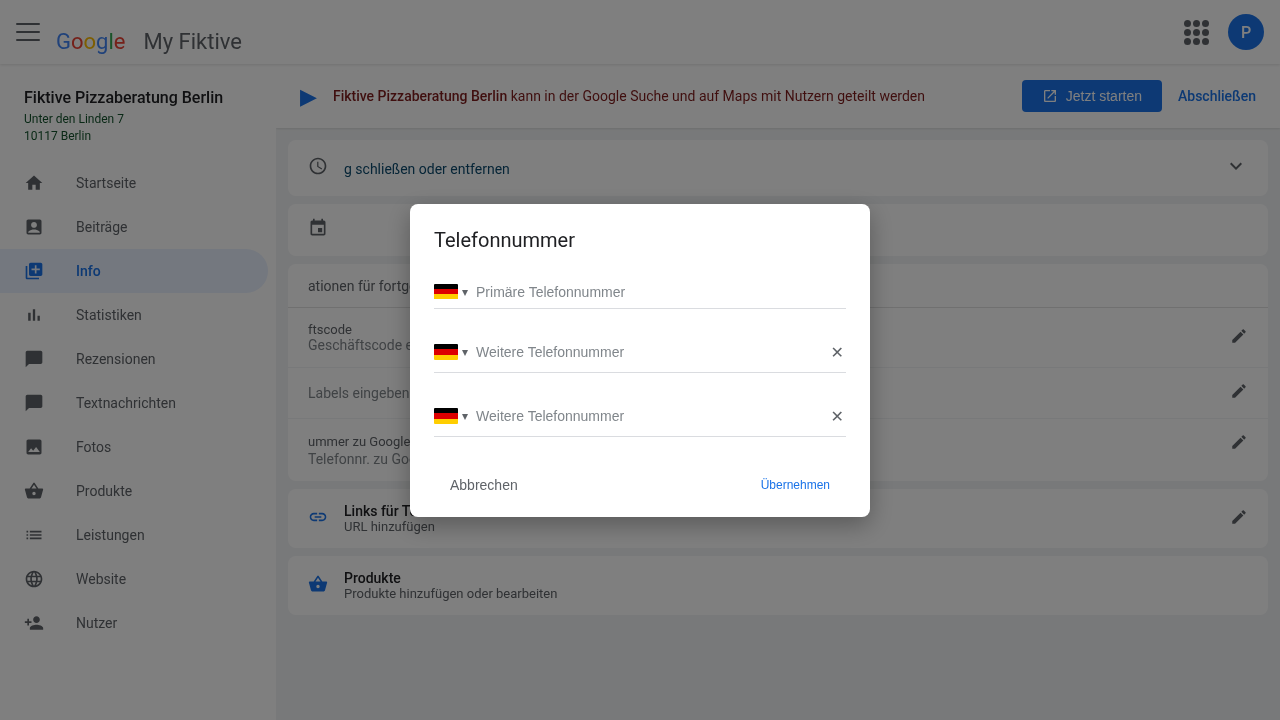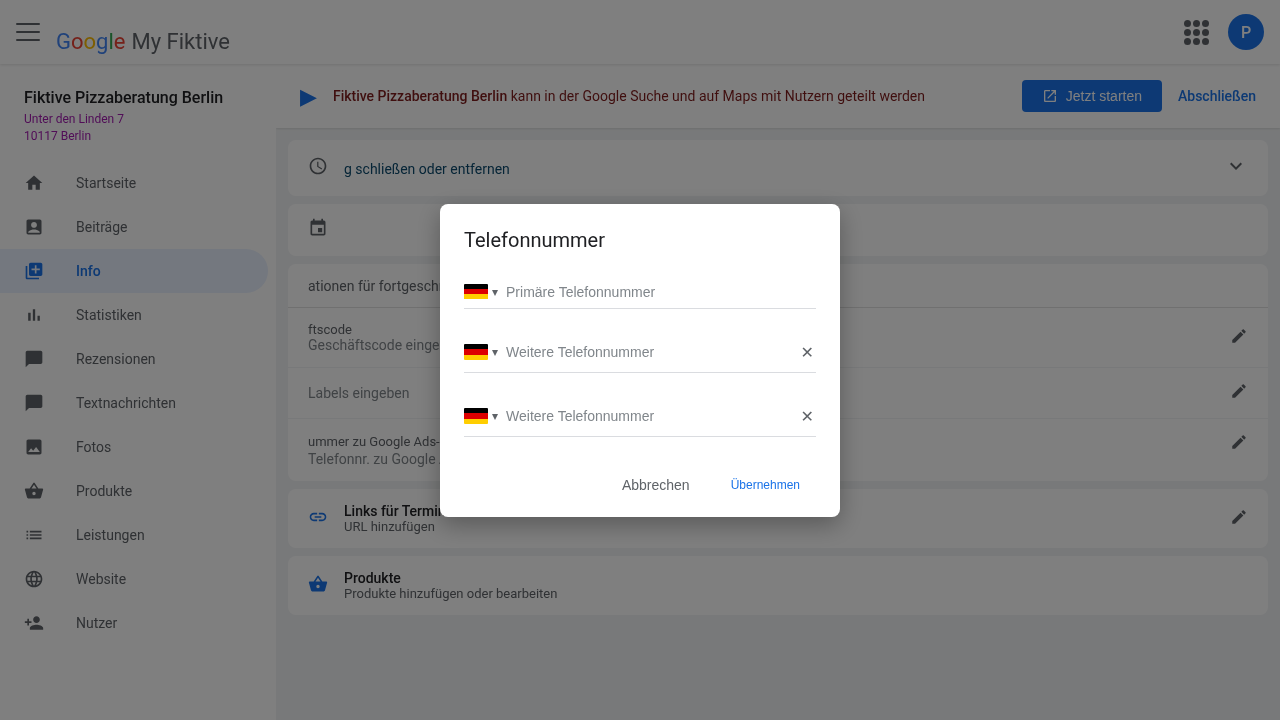--- a/index.html
+++ b/index.html
@@ -11,21 +11,21 @@
       background: #fff;
       display: flex;
       align-items: center;
       padding: 0 16px;
       box-shadow: 0 1px 3px rgba(0,0,0,0.12);
       position: relative;
       z-index: 10;
     }
     .hamburger-icon { width: 24px; height: 24px; display: flex; flex-direction: column; justify-content: space-around; cursor: pointer; margin-right: 16px; }
     .hamburger-icon span { display: block; height: 2px; background: #5f6368; border-radius: 1px; }
-    .logo { display: flex; align-items: flex-end; gap: 0; margin-top: 19px; }
+    .logo { display: flex; align-items: flex-end; gap: 12px; margin-top: 19px; }
     .logo-text { font-size: 22px; font-weight: 400; }
     .logo-g { color: #4285f4; }
     .logo-o1 { color: #ea4335; }
     .logo-o2 { color: #fbbc05; }
     .logo-g2 { color: #4285f4; }
     .logo-l { color: #34a853; }
     .logo-e { color: #ea4335; }
     .logo-my-business { color: #5f6368; font-size: 22px; font-weight: 400; margin-left: 6px; }
     .nav-spacer { flex: 1; }
     .grid-icon { width: 24px; height: 24px; display: grid; grid-template-columns: repeat(3,7px); grid-template-rows: repeat(3,7px); gap: 2px; margin-right: 20px; cursor: pointer; }
@@ -38,21 +38,21 @@
     
     .sidebar {
       width: 276px;
       background: #fff;
       padding: 16px 0;
       flex-shrink: 0;
       overflow-y: auto;
     }
     .business-info { padding: 8px 24px 16px; }
     .business-name { font-size: 16px; font-weight: 500; color: #202124; }
-    .business-address { font-size: 12px; color: #a21caf; margin-top: 4px; line-height: 1.4; }
+    .business-address { font-size: 12px; color: #14532d; margin-top: 4px; line-height: 1.4; }
     .sidebar-item {
       display: flex;
       align-items: center;
       padding: 12px 24px;
       cursor: pointer;
       color: #5f6368;
       font-size: 14px;
       gap: 32px;
       border-radius: 0 24px 24px 0;
       margin-right: 8px;
@@ -105,21 +105,21 @@
       z-index: 100;
       display: flex;
       align-items: center;
       justify-content: center;
     }
 
     
     .dialog {
       background: #fff;
       border-radius: 8px;
-      width: 400px;
+      width: 460px;
       padding: 24px 24px 16px;
       box-shadow: 0 8px 24px rgba(0,0,0,0.3);
       position: relative;
     }
     .dialog-title {
       font-size: 20px;
       font-weight: 400;
       color: #202124;
       margin-bottom: 24px;
     }
@@ -166,21 +166,21 @@
       border: none;
       cursor: pointer;
       color: #5f6368;
       font-size: 16px;
       padding: 2px;
       display: flex;
       align-items: center;
     }
     .dialog-actions {
       display: flex;
-      justify-content: flex-end;
+      justify-content: space-between;
       gap: 9px;
       padding-top: 8px;
     }
     .btn-cancel {
       background: none;
       border: none;
       color: #5f6368;
       font-size: 14px;
       padding: 8px 16px;
       cursor: pointer;

